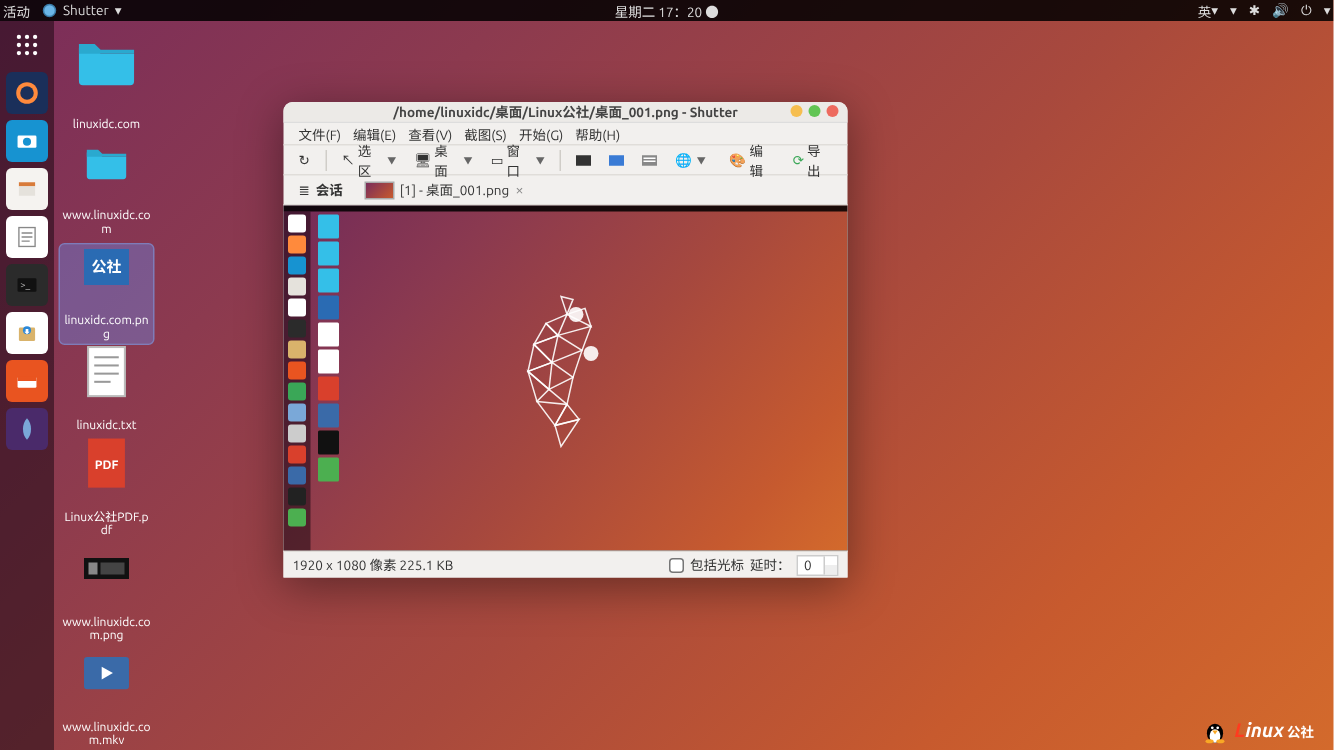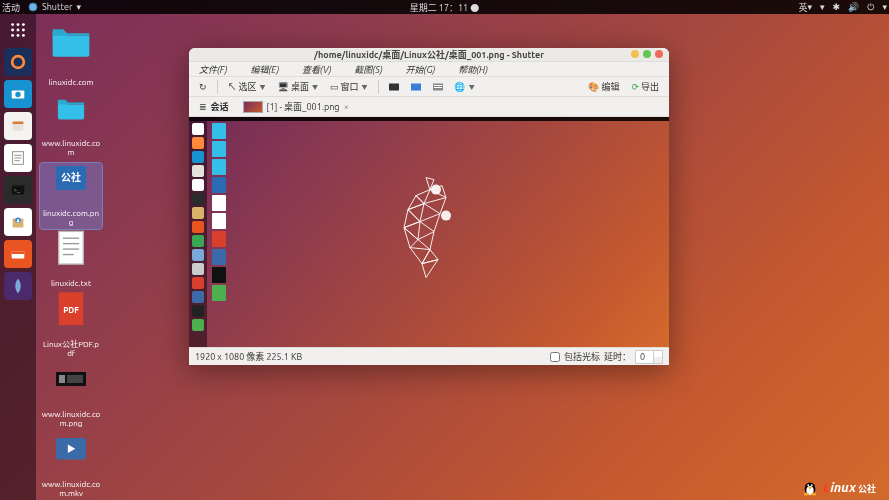--- a/index.html
+++ b/index.html
@@ -20,25 +20,25 @@
 
   
   .desktop { position: absolute; left: 36px; top: 14px; width: 70px; display: flex; flex-direction: column; align-items: center; gap: 4px; padding-top: 6px; }
   .dicon { width: 62px; display: flex; flex-direction: column; align-items: center; text-align: center; cursor: pointer; padding: 2px 0; border-radius: 3px; }
   .dicon.selected { background: rgba(100,150,255,0.35); outline: 1px solid rgba(120,170,255,0.6); }
   .dicon .imgbox { width: 30px; height: 26px; margin-bottom: 2px; display: flex; align-items: center; justify-content: center; }
   .dicon .imgbox.big { width: 42px; height: 38px; }
   .dicon .label { color: #fff; font-size: 8px; line-height: 9px; max-width: 60px; word-break: break-all; margin-top: 16px; }
 
   
-  .win { position: absolute; left: 189px; top: 48px; width: 480px; background: #f2f0ee; border-radius: 6px 6px 0 0; box-shadow: 0 6px 30px rgba(0,0,0,0.4); font-size: 10px; color: #333; }
+  .win { position: absolute; left: 189px; top: 68px; width: 376px; background: #f2f0ee; border-radius: 6px 6px 0 0; box-shadow: 0 6px 30px rgba(0,0,0,0.4); font-size: 10px; color: #333; }
   .titlebar { height: 14px; display: flex; align-items: center; justify-content: center; position: relative; font-size: 9px; font-weight: bold; color: #444; border-bottom: 1px solid #ddd; background: #eceae7; border-radius: 6px 6px 0 0; }
   .wcontrols { position: absolute; right: 6px; top: 2px; display: flex; gap: 4px; }
   .wdot { width: 8px; height: 8px; border-radius: 50%; cursor: pointer; }
-  .menubar { height: 15px; display: flex; align-items: center; gap: 15px; padding: 0 6px; font-size: 9px; color: #333; border-bottom: 1px solid #e0ddd9; font-style: italic; }
+  .menubar { height: 15px; display: flex; align-items: center; gap: 0; padding: 0 6px; font-size: 9px; color: #333; border-bottom: 1px solid #e0ddd9; }
   .menubar span { padding: 1px 4px; cursor: pointer; border-radius: 2px; }
   .toolbar { height: 20px; display: flex; align-items: center; gap: 4px; padding: 0 6px; font-size: 9px; border-bottom: 1px solid #e0ddd9; }
   .tbtn { display: flex; align-items: center; gap: 2px; padding: 2px 4px; cursor: pointer; border-radius: 2px; }
   .tbtn svg { width: 10px; height: 10px; }
   .tsep { width: 1px; height: 14px; background: #d0cdc8; margin: 0 2px; }
   .spacer { flex: 1; }
   .tabbar { height: 20px; display: flex; align-items: center; gap: 2px; padding: 0 4px; font-size: 9px; border-bottom: 1px solid #e0ddd9; }
   .tab { padding: 2px 6px; display: flex; align-items: center; gap: 4px; cursor: pointer; border-radius: 3px 3px 0 0; }
   .tab.active { }
   .tab-close { cursor: pointer; color: #888; font-size: 10px; }
@@ -73,21 +73,21 @@
   <div class="left">
     <span>活动</span>
     <span style="display:flex;align-items:center;gap:4px;">
       <svg width="10" height="10" viewBox="0 0 10 10">
           <circle cx="5" cy="5" r="4" fill="#6bb6e8" stroke="#3a7ba8" stroke-width="1"></circle>
         </svg>
       <span>Shutter</span> ▾
     </span>
   </div>
   <div class="center">
-    <span><span>星期二 17：11</span> ●</span>
+    <span><span>星期二 17：20</span> ●</span>
   </div>
   <div class="right">
     <span><span>英</span> ▾</span>
     <span>▾</span>
     <span>✱</span>
     <span>🔊</span>
     <span>⏻</span>
     <span>▾</span>
   </div>
 </div>

